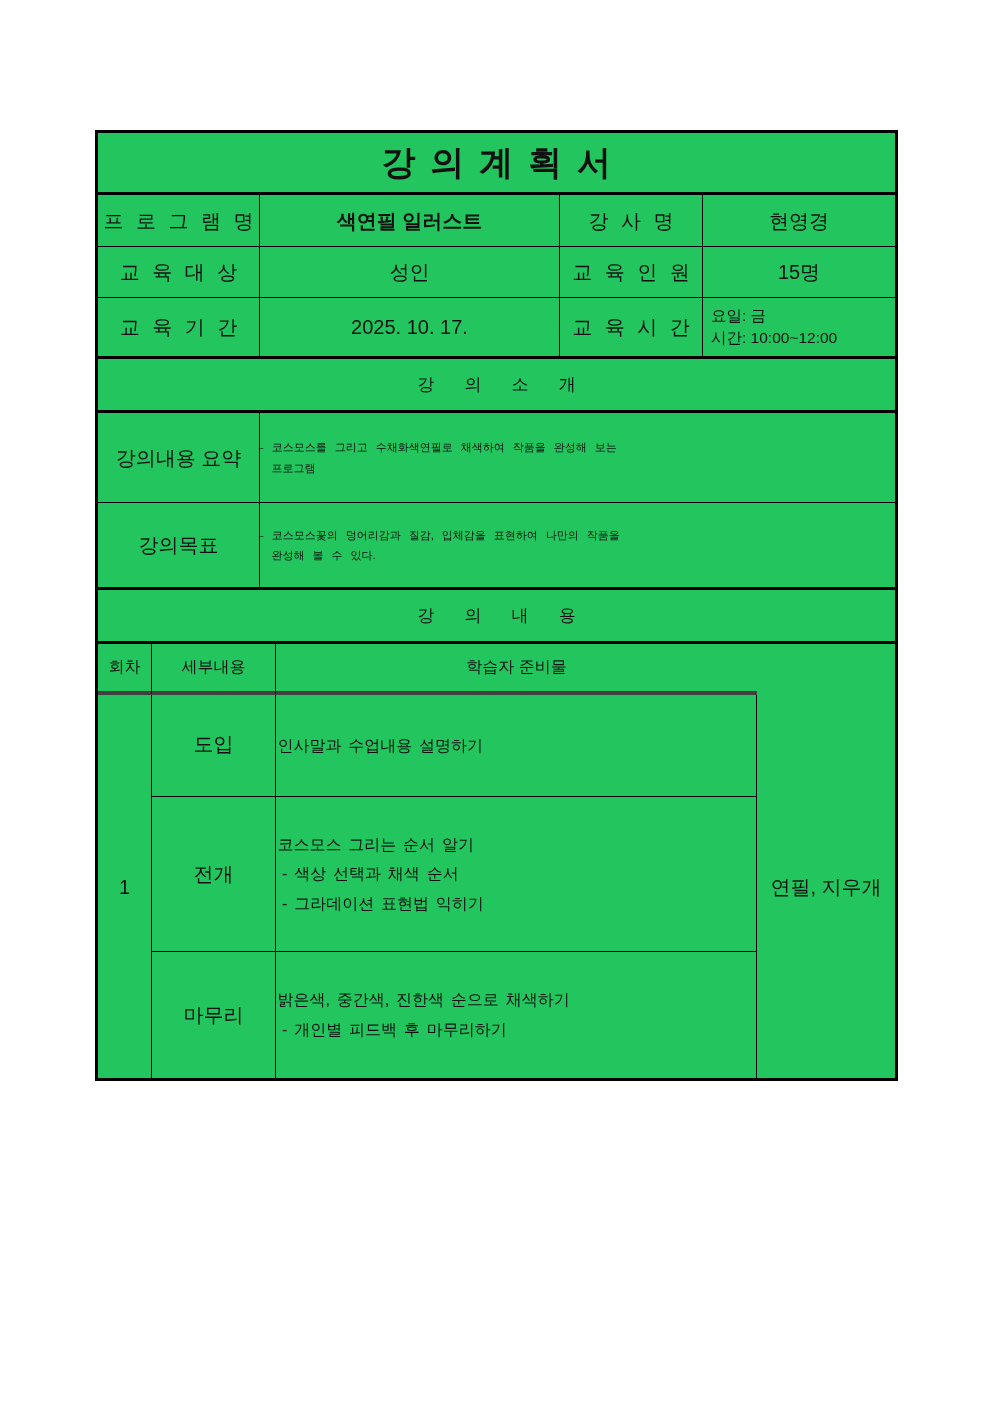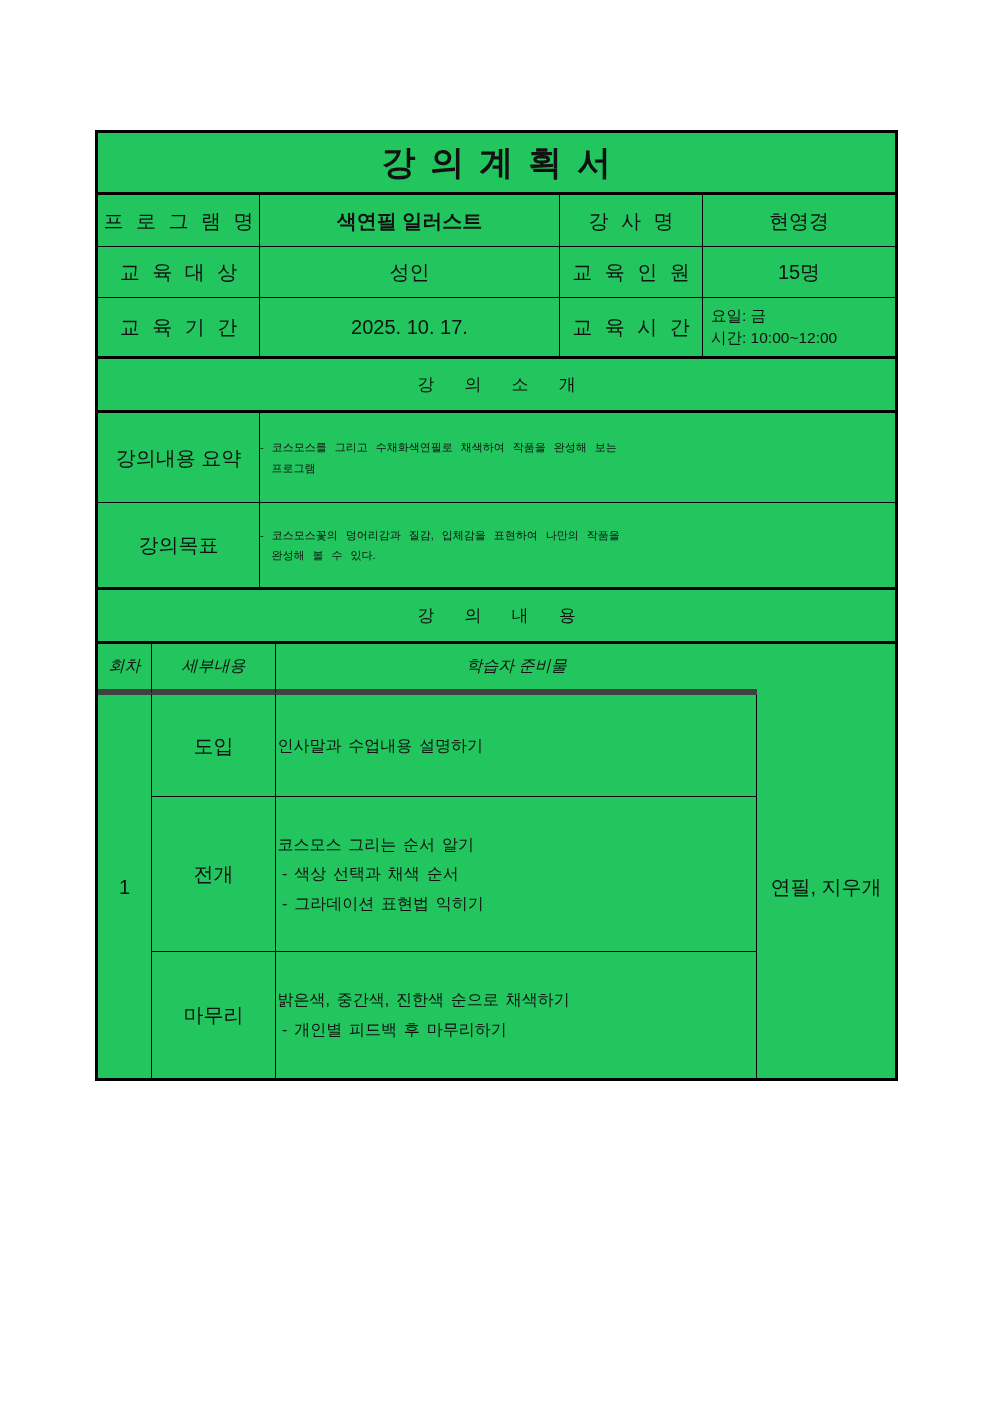--- a/index.html
+++ b/index.html
@@ -22,21 +22,21 @@
     align-items: center;
     justify-content: center;
     text-align: center;
     font-size: 20px;
     line-height: 1.4;
     overflow: hidden;
   }
   .br { border-right: 1px solid #000; }
   .bb { border-bottom: 1px solid #000; }
   .bb-thick { border-bottom: 3px solid #000; }
-  .bb-med { border-bottom: 6px solid #404040; font-style: italic; }
+  .bb-med { border-bottom: 4px solid #404040; }
 
   
   .title-row {
     height: 62px;
     display: flex; align-items: center; justify-content: center;
     border-bottom: 3px solid #000;
   }
   .title-text {
     font-size: 34px;
     font-weight: 700;
@@ -146,21 +146,21 @@
   <div class="section-header">강 의 내 용</div>
 
   <div class="row content-grid">
 
     <div class="cell head br bb-med">회차</div>
     <div class="cell head br bb-med">세부내용</div>
     <div class="cell head bb-med">학습자 준비물</div>
 
     <div class="cell br span-rows">1</div>
 
-    <div class="cell br bb" style="grid-column:2;grid-row:2;">도입</div>
+    <div class="cell br bb" style="grid-column:2;grid-row:2;font-family:Liberation Mono, monospace;">도입</div>
     <div class="cell br bb detail hang" style="grid-column:3;grid-row:2;">- 인사말과 수업내용 설명하기</div>
 
     <div class="cell br bb" style="grid-column:2;grid-row:3;">전개</div>
     <div class="cell br bb detail hang" style="grid-column:3;grid-row:3;">- 코스모스 그리는 순서 알기
 - 색상 선택과 채색 순서
 - 그라데이션 표현법 익히기</div>
 
     <div class="cell br" style="grid-column:2;grid-row:4;">마무리</div>
     <div class="cell br detail hang" style="grid-column:3;grid-row:4;">- 밝은색, 중간색, 진한색 순으로 채색하기
 - 개인별 피드백 후 마무리하기</div>

